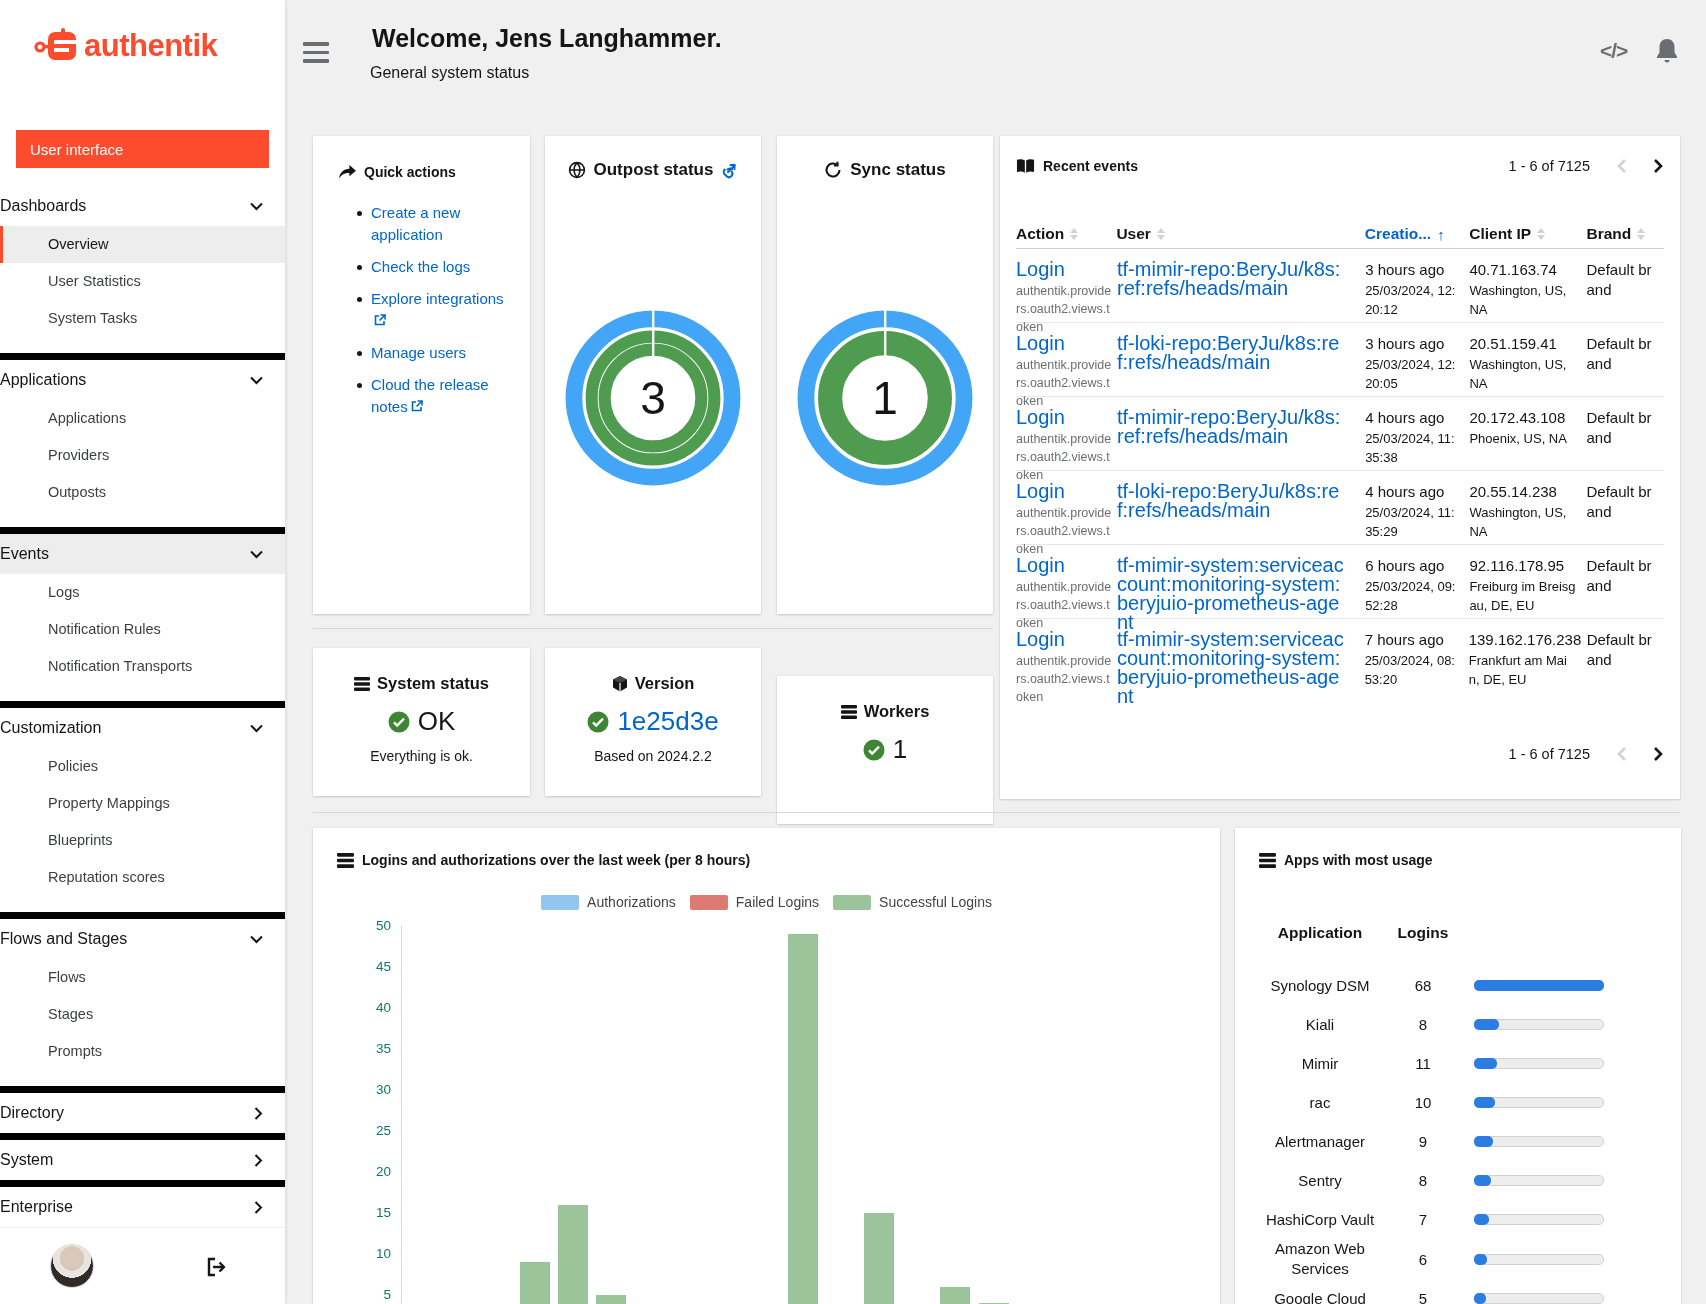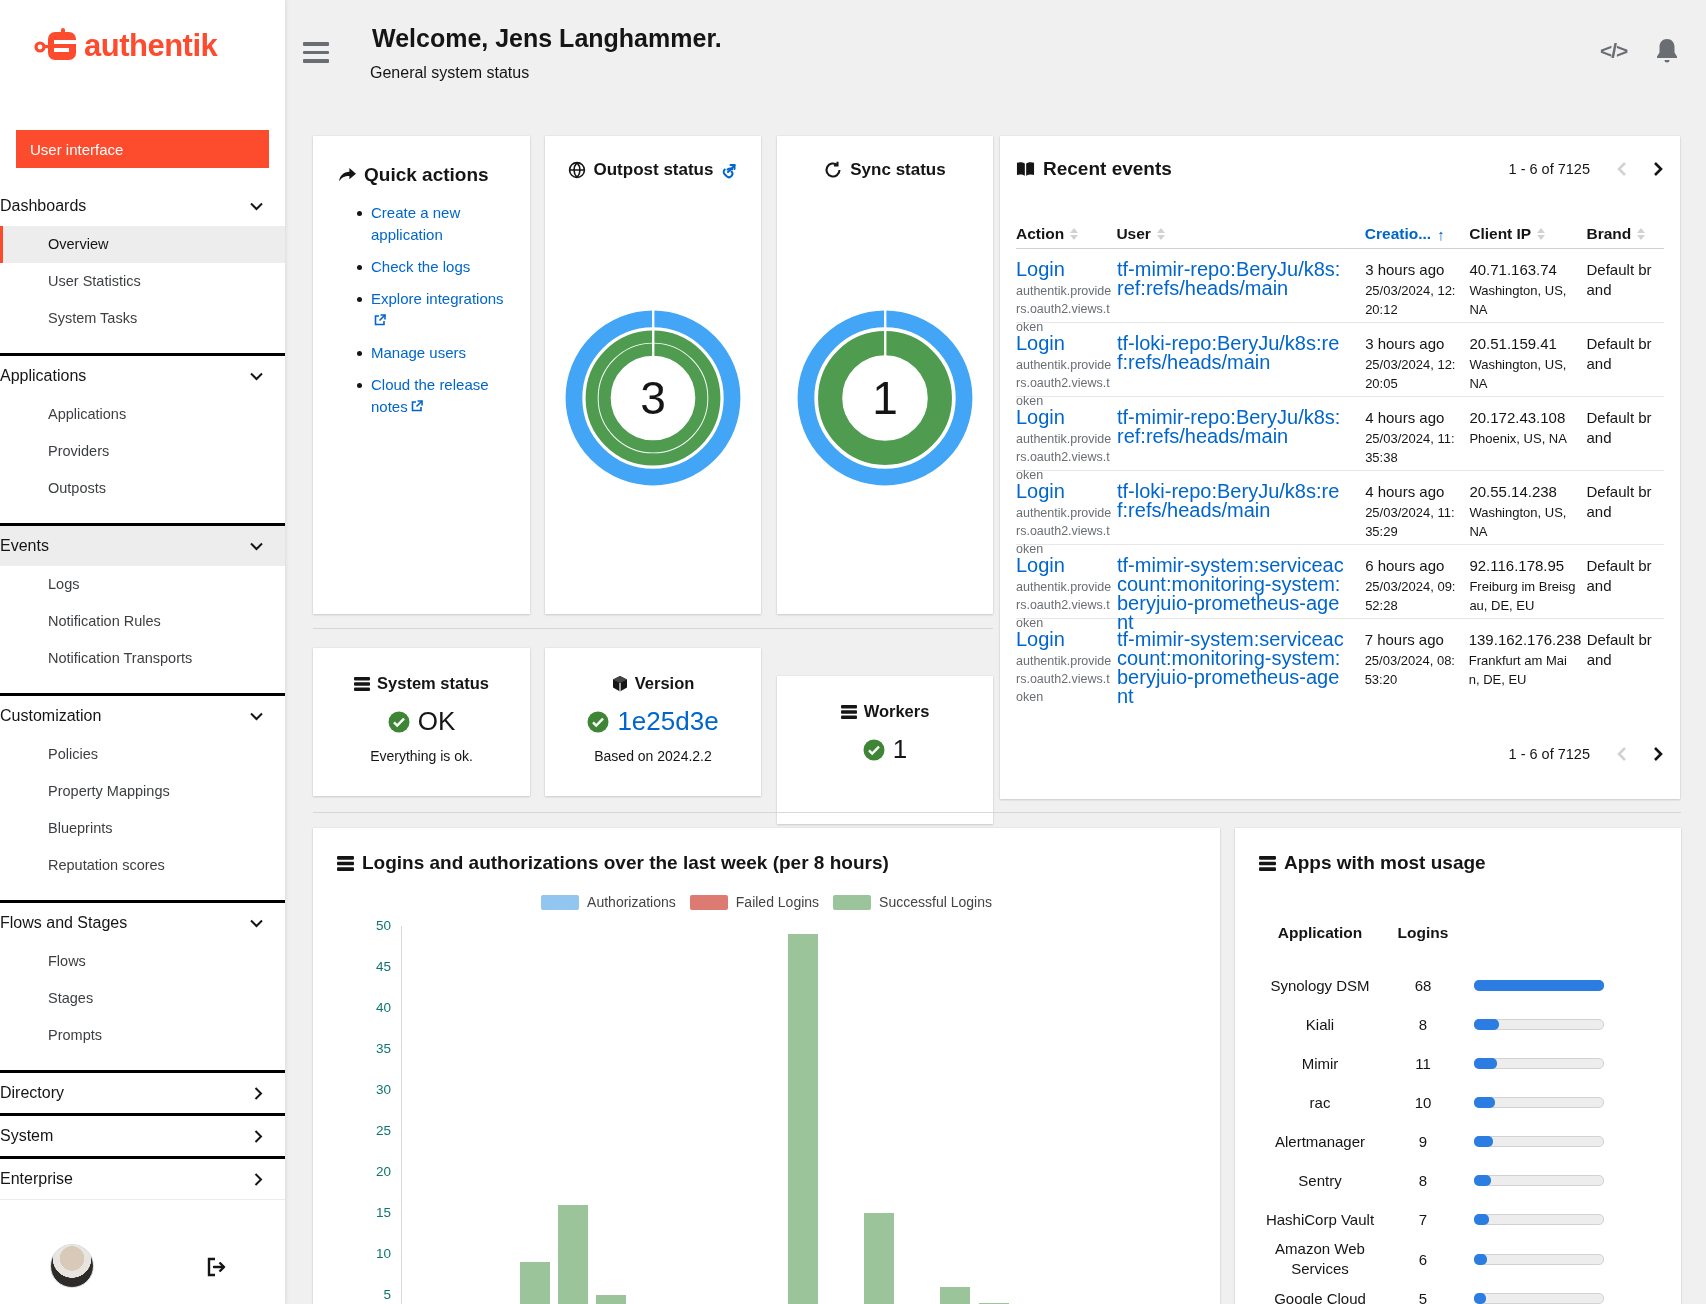--- a/index.html
+++ b/index.html
@@ -6,21 +6,21 @@
   body{font-family:"Liberation Sans","DejaVu Sans",sans-serif;color:#151515;background:#f0f0f0}
   .page{position:relative;width:1706px;height:1304px;overflow:hidden;background:#f0f0f0}
   
   .sidebar{position:absolute;left:0;top:0;width:285px;height:1304px;background:#fff;
            border-right:1px solid #e3e3e3;box-shadow:1px 0 3px rgba(0,0,0,.06);z-index:5}
   .logo{position:absolute;left:34px;top:26px;display:flex;align-items:center;gap:6px}
   .logo-text{font-size:31px;font-weight:700;color:#fd4b2d;letter-spacing:-0.5px}
   .ui-btn{position:absolute;left:16px;top:130px;width:253px;height:38px;background:#fd4b2d;color:#fff;
           border:none;font-size:15px;text-align:left;padding:0 0 0 14px;cursor:pointer;font-family:inherit}
   .nav{position:absolute;left:0;top:186px;width:285px}
-  .nav-section{border-top:3px solid #000000;padding-bottom:16px}
+  .nav-section{border-top:7px solid #000000;padding-bottom:16px}
   .nav-section.first{border-top:none}
   .nav-section.collapsed{padding-bottom:0}
   .nav-section.last{border-bottom:1px solid #ececec}
   .nav-head{position:relative;height:40px;line-height:40px;font-size:16px;color:#151515;cursor:pointer}
   .nav-head.hl{background:#ededed}
   .chev{position:absolute;right:22px;top:0;height:40px;display:flex;align-items:center;color:#151515}
   .nav-item{height:37px;line-height:37px;padding-left:48px;font-size:14.5px;color:#3c3f42;cursor:pointer;position:relative}
   .nav-item.active{background:#ededed;color:#151515}
   .nav-item.active::before{content:"";position:absolute;left:0;top:0;bottom:0;width:3px;background:#fd4b2d}
   .side-bottom{position:absolute;left:0;bottom:0;width:285px;height:90px}
@@ -31,21 +31,21 @@
   
   .hamburger{position:absolute;left:303px;top:42px;width:28px;height:24px;cursor:pointer}
   .hamburger span{display:block;width:26px;height:3.5px;background:#6a6e73;border-radius:1px;margin-bottom:5px}
   .page-title{position:absolute;left:372px;top:24px;font-size:25px;font-weight:700;color:#151515}
   .page-subtitle{position:absolute;left:370px;top:64px;font-size:16px;color:#151515}
   .top-icons{position:absolute;left:1600px;top:38px;display:flex;align-items:center;gap:28px;color:#6a6e73}
   .code-icon{font-size:21px;font-weight:700;letter-spacing:-1px;cursor:pointer}
   .bell{cursor:pointer}
   
   .card{position:absolute;background:#fff;box-shadow:0 1px 2px rgba(3,3,3,.14),0 0 2px rgba(3,3,3,.08)}
-  .card-title{display:flex;align-items:center;gap:8px;font-size:19px;font-weight:700;color:#151515}
+  .card-title{display:flex;align-items:center;gap:8px;font-size:14px;font-weight:700;color:#151515}
   .divider{position:absolute;height:1px;background:#d7d7d7}
   #card-qa{left:313px;top:136px;width:217px;height:478px;padding:0}
   .qa-title{position:absolute;left:26px;top:28px}
   .qa-list{position:absolute;left:26px;top:66px;margin:0;padding:0 14px 0 18px;list-style:none}
   .qa-list li{position:relative;padding-left:14px;margin-bottom:10px;font-size:15px;line-height:22px}
   .qa-list li::before{content:"";position:absolute;left:0;top:9px;width:5px;height:5px;border-radius:50%;background:#151515}
   .qa-list a{color:#0066cc;text-decoration:none;cursor:pointer}
   .ext{display:inline-block;margin-left:3px;color:#0066cc}
   #card-outpost{left:545px;top:136px;width:216px;height:478px}
   #card-sync{left:777px;top:136px;width:216px;height:478px}

